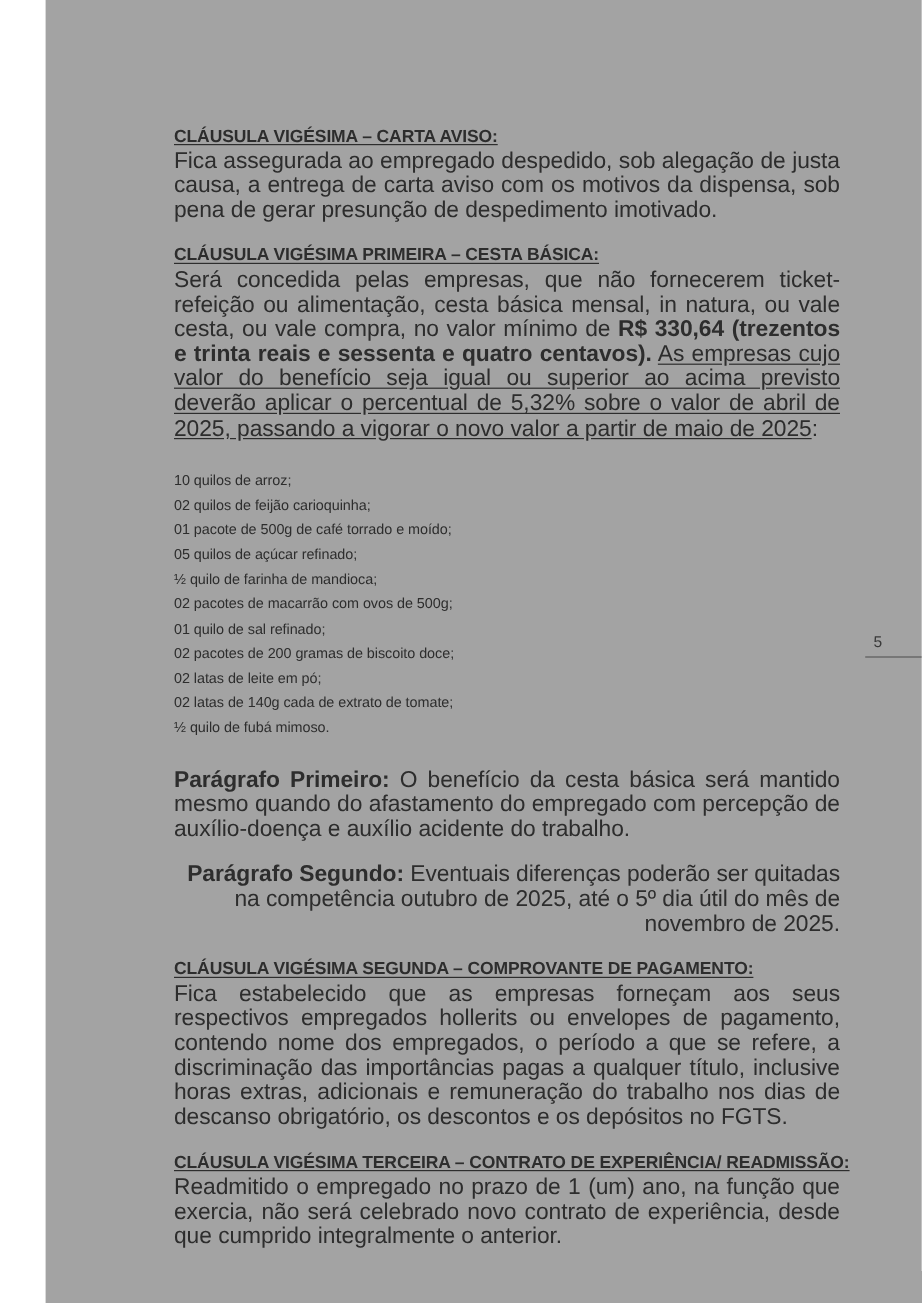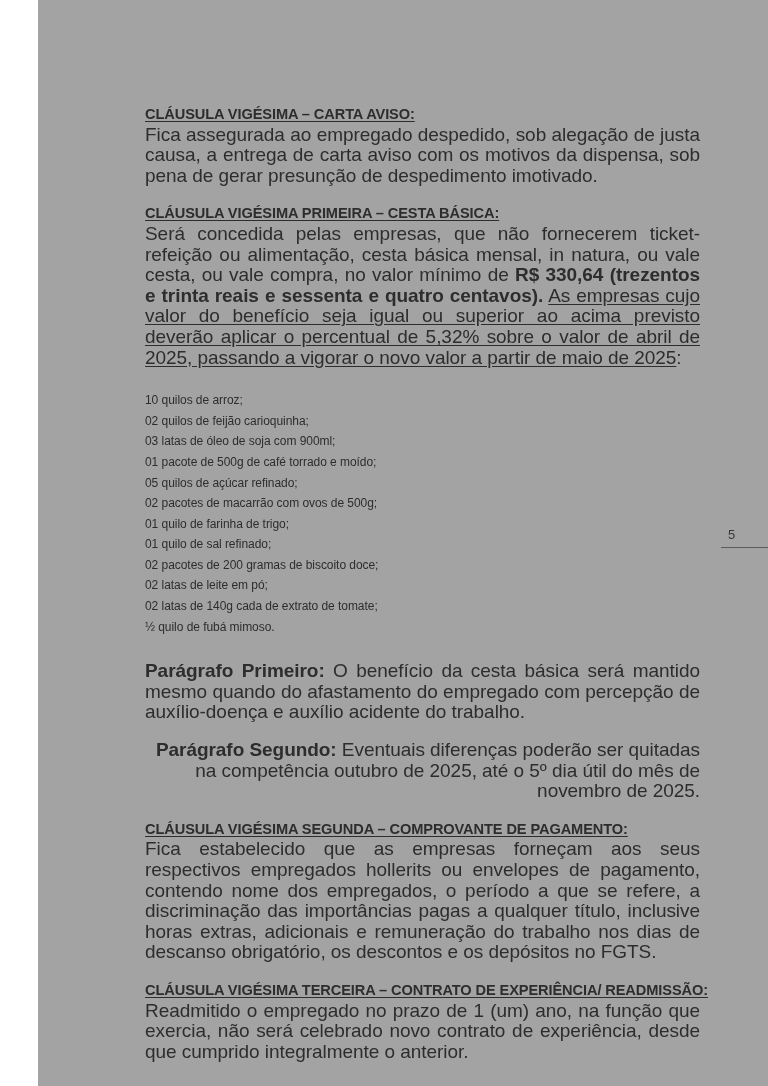--- a/index.html
+++ b/index.html
@@ -113,25 +113,24 @@
       <p class="body-text">Fica assegurada ao empregado despedido, sob alegação de justa causa, a entrega de carta aviso com os motivos da dispensa, sob pena de gerar presunção de despedimento imotivado.</p>
     </div>
 
     <div class="block">
       <div class="heading">CLÁUSULA VIGÉSIMA PRIMEIRA – CESTA BÁSICA:</div>
       <p class="body-text"><span>Será concedida pelas empresas, que não fornecerem ticket- refeição ou alimentação, cesta básica mensal, in natura, ou vale cesta, ou vale compra, no valor mínimo de </span><span class="b">R$ 330,64 (trezentos e trinta reais e sessenta e quatro centavos).</span><span> </span><span class="u">As empresas cujo valor do benefício seja igual ou superior ao acima previsto deverão aplicar o percentual de 5,32% sobre o valor de abril de 2025, passando a vigorar o novo valor a partir de maio de 2025</span><span>:</span></p>
 
       <ul class="items gap-before-list">
         <li>10 quilos de arroz;</li>
         <li>02 quilos de feijão carioquinha;</li>
-        <li>03 latas de óleo de soja com 900ml;</li>
         <li>01 pacote de 500g de café torrado e moído;</li>
         <li>05 quilos de açúcar refinado;</li>
+        <li>½ quilo de farinha de mandioca;</li>
         <li>02 pacotes de macarrão com ovos de 500g;</li>
-        <li>01 quilo de farinha de trigo;</li>
         <li>01 quilo de sal refinado;</li>
         <li>02 pacotes de 200 gramas de biscoito doce;</li>
         <li>02 latas de leite em pó;</li>
         <li>02 latas de 140g cada de extrato de tomate;</li>
         <li>½ quilo de fubá mimoso.</li>
       </ul>
     </div>
 
     <div class="block gap-after-list">
       <p class="body-text"><span class="bu">Parágrafo Primeiro:</span><span> O benefício da cesta básica será mantido mesmo quando do afastamento do empregado com percepção de auxílio-doença e auxílio acidente do trabalho.</span></p>

